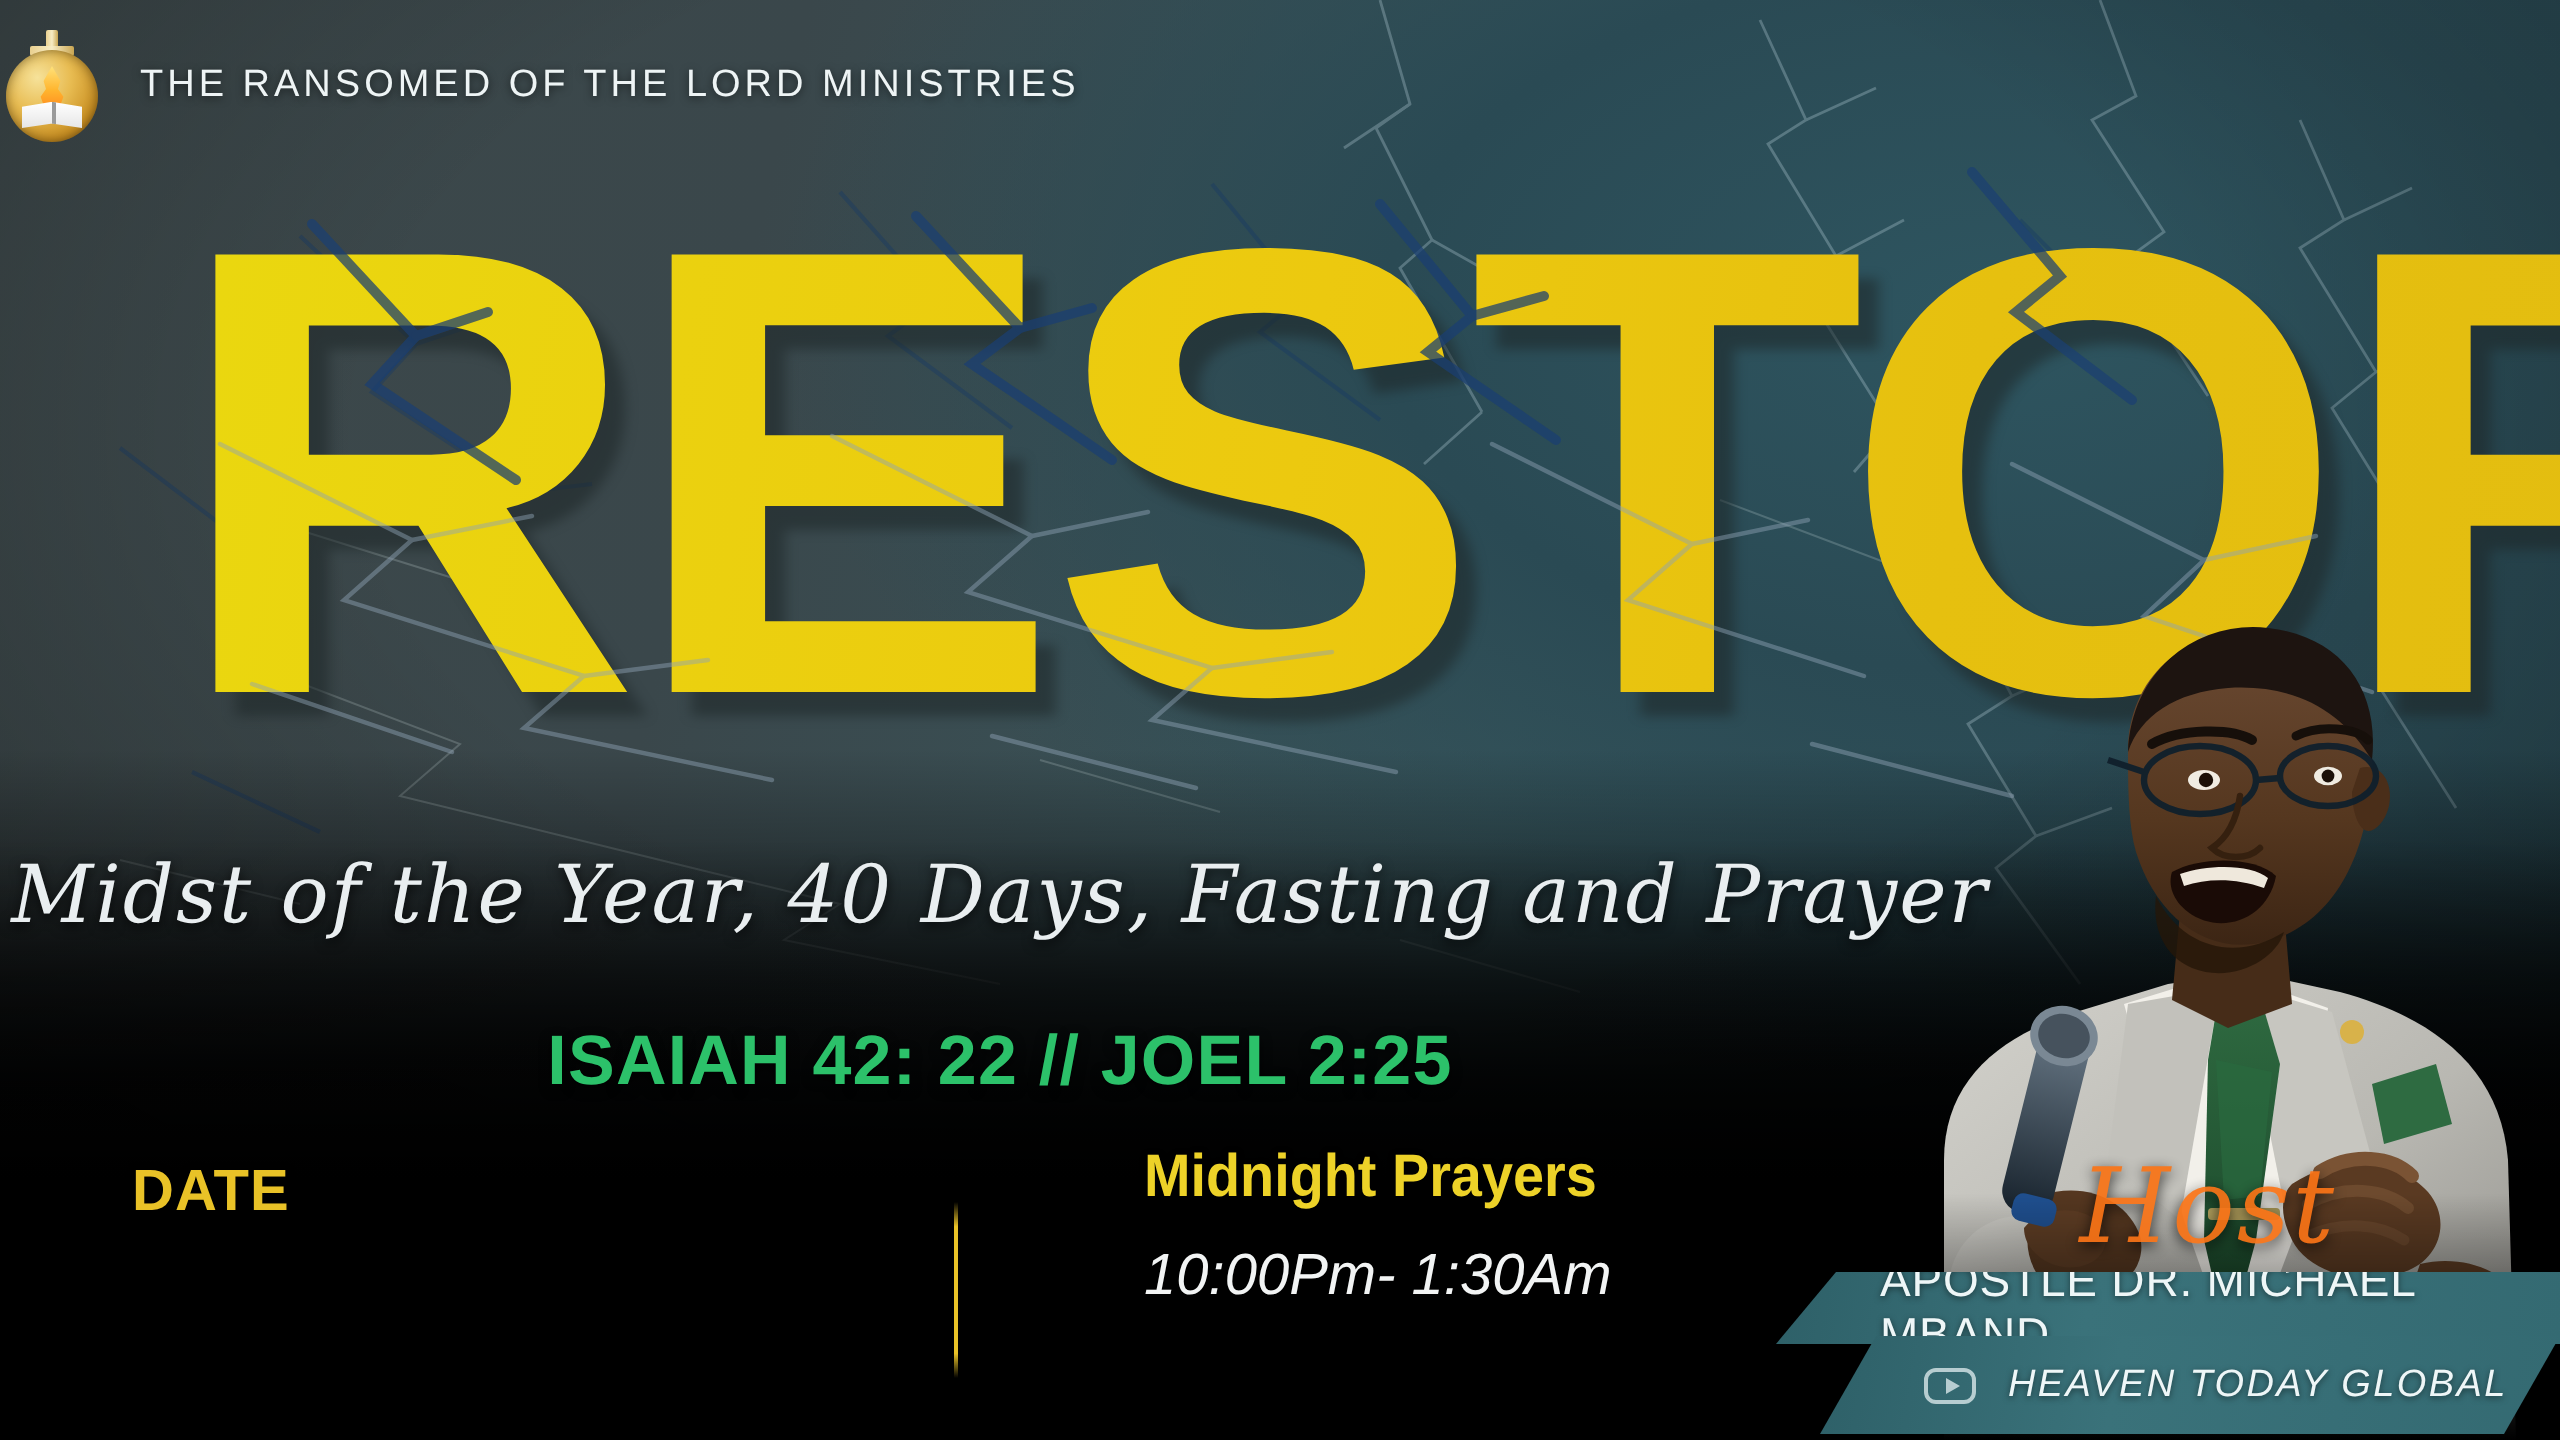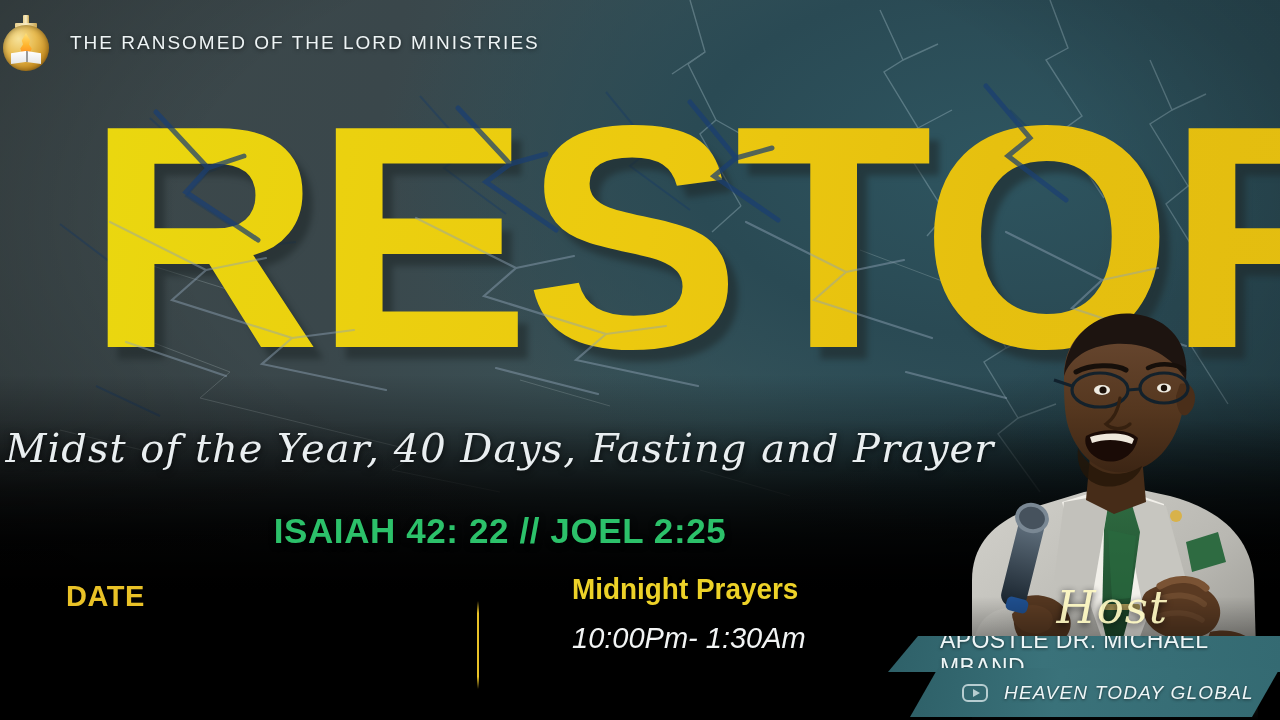--- a/index.html
+++ b/index.html
@@ -182,22 +182,22 @@
     z-index:7;
     overflow:hidden;
   }
   .speaker svg{ width:100%; height:100%; display:block; }
 
   .host-script{
     position:absolute; right:112px; bottom:86px;
     z-index:8;
     font-family:"DejaVu Serif", serif;
     font-style:italic;
-    font-size:45px;
-    color:#fef9c3;
+    font-size:52px;
+    color:#f97316;
     opacity:.92;
     text-shadow:0 2px 7px rgba(0,0,0,.8);
     letter-spacing:1px;
   }
 
   
   .banner{
     position:absolute; right:0;
     background:linear-gradient(100deg, #2e6068 0%, #3a727a 40%, #346a72 100%);
     color:#eef6f7;

